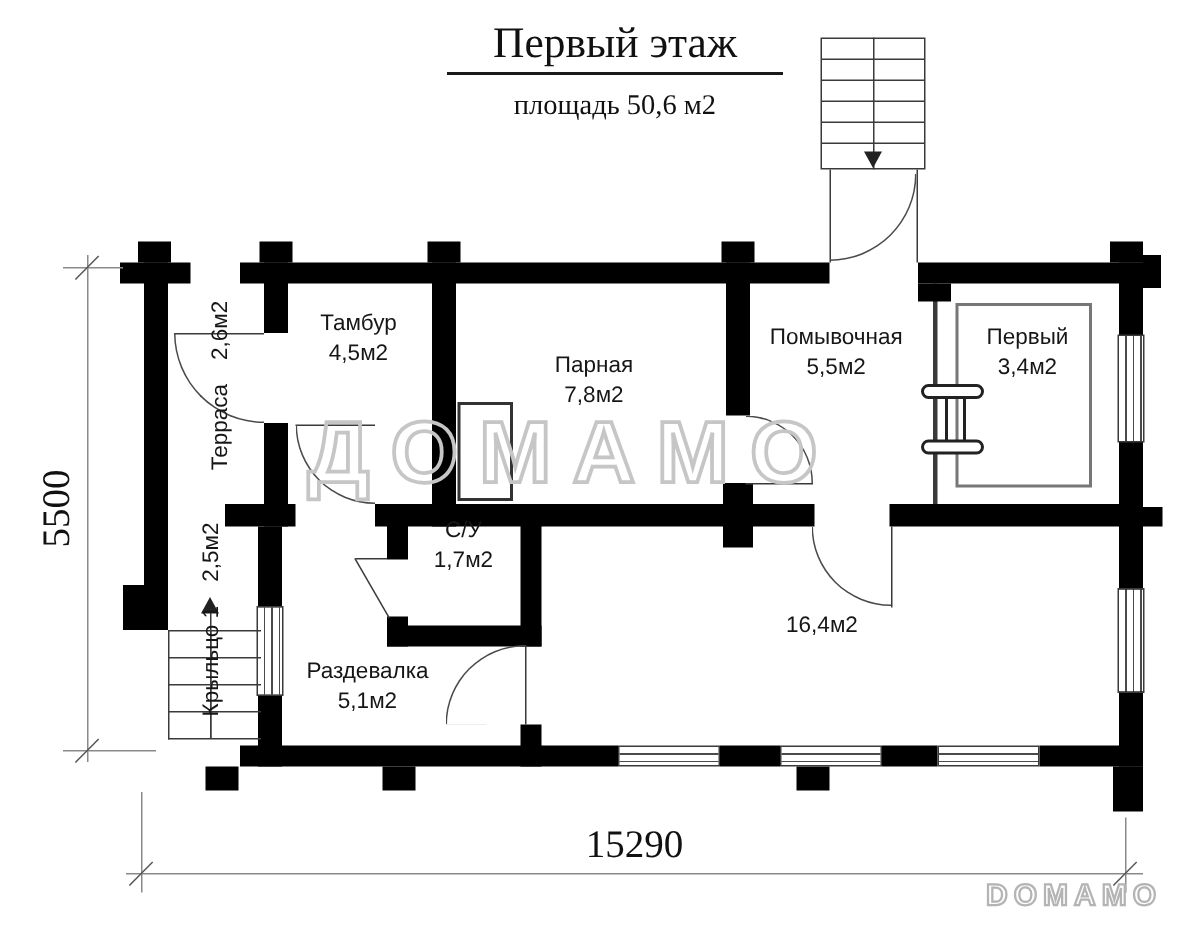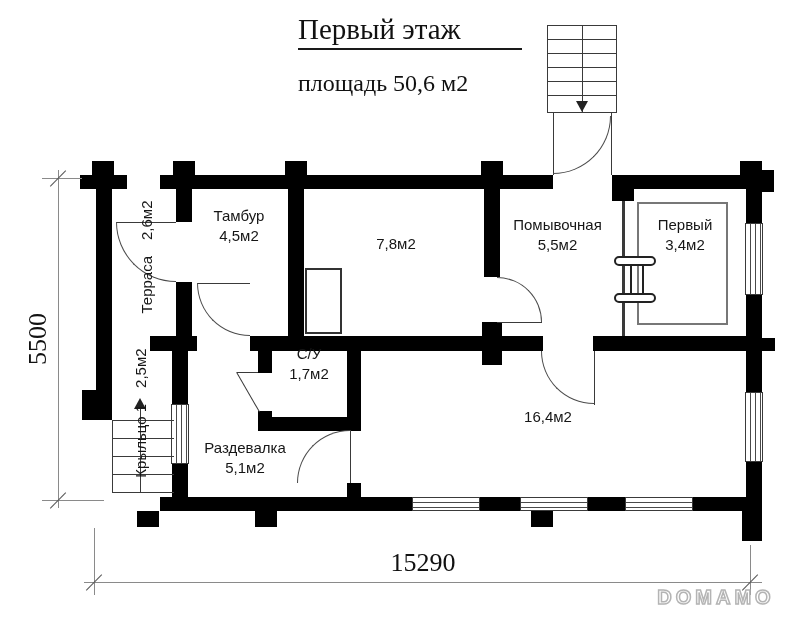--- a/index.html
+++ b/index.html
@@ -28,23 +28,23 @@
       font-family:"Liberation Sans",sans-serif;pointer-events:none;}
   .wm.big{-webkit-text-stroke:2.5px #c6c6c6;letter-spacing:14px;font-size:58px;line-height:64px;}
   .wm.small{-webkit-text-stroke:1.5px #b4b4b4;letter-spacing:4px;font-size:20px;line-height:26px;}
   .fixture{position:absolute;box-sizing:border-box;background:#fff;}
 </style>
 </head>
 <body>
 
 <div id="canvas">
 
-  <div class="a" style="left:298px;top:12px;width:224px;text-align:left;">
+  <div class="a" style="left:298px;top:12px;width:224px;text-align:center;">
     <div class="serif" style="font-size:29px;line-height:34px;border-bottom:2px solid #1a1a1a;padding-bottom:2px;">Первый этаж</div>
-    <div class="serif" style="font-size:24px;line-height:34px;margin-top:16px;">площадь 50,6 м2</div>
+    <div class="serif" style="font-size:19px;line-height:34px;margin-top:4px;">площадь 50,6 м2</div>
   </div>
 
   <div class="a" style="left:547px;top:25px;width:70px;height:88px;border:1px solid #3a3a3a;box-sizing:border-box;"></div>
   <div class="l" style="left:548px;top:39px;width:68px;height:1px;"></div>
   <div class="l" style="left:548px;top:53px;width:68px;height:1px;"></div>
   <div class="l" style="left:548px;top:67px;width:68px;height:1px;"></div>
   <div class="l" style="left:548px;top:81px;width:68px;height:1px;"></div>
   <div class="l" style="left:548px;top:95px;width:68px;height:1px;"></div>
   <div class="l" style="left:582px;top:25px;width:1px;height:88px;"></div>
   <div class="tri-down" style="left:576px;top:101px;"></div>
@@ -145,20 +145,21 @@
   <div class="l" style="left:630px;top:260px;width:2px;height:42px;background:#222;"></div>
   <div class="l" style="left:642px;top:260px;width:2px;height:42px;background:#222;"></div>
   <div class="fixture" style="left:614px;top:256px;width:42px;height:10px;border:2px solid #222;border-radius:6px;"></div>
   <div class="fixture" style="left:614px;top:293px;width:42px;height:10px;border:2px solid #222;border-radius:6px;"></div>
 
   <div class="rl" style="left:189px;top:206px;width:100px;">
     <div>Тамбур</div>
     <div>4,5м2</div>
   </div>
   <div class="rl" style="left:346px;top:234px;width:100px;">
+    <div>Парная</div>
     <div>7,8м2</div>
   </div>
   <div class="rl" style="left:495px;top:215px;width:125px;">
     <div>Помывочная</div>
     <div>5,5м2</div>
   </div>
   <div class="rl" style="left:635px;top:215px;width:100px;">
     <div>Первый</div>
     <div>3,4м2</div>
   </div>
@@ -188,15 +189,16 @@
   <div class="tick" style="left:47px;top:500px;"></div>
   <div class="serif" style="position:absolute;left:-2px;top:326px;width:80px;height:26px;font-size:26px;line-height:26px;text-align:center;transform:rotate(-90deg);">5500</div>
 
   <div class="g" style="left:84px;top:582px;width:678px;height:1px;"></div>
   <div class="g" style="left:94px;top:528px;width:1px;height:67px;"></div>
   <div class="g" style="left:750px;top:545px;width:1px;height:50px;"></div>
   <div class="tick" style="left:83px;top:582px;"></div>
   <div class="tick" style="left:739px;top:582px;"></div>
   <div class="serif" style="position:absolute;left:363px;top:549px;width:120px;font-size:26px;line-height:28px;text-align:center;">15290</div>
 
+  <div class="wm big" style="left:182px;top:270px;width:400px;height:64px;">ДОМАМО</div>
   <div class="wm small" style="left:636px;top:584px;width:160px;height:26px;">DOMAMO</div>
 
 </div>
 
 </body></html>

